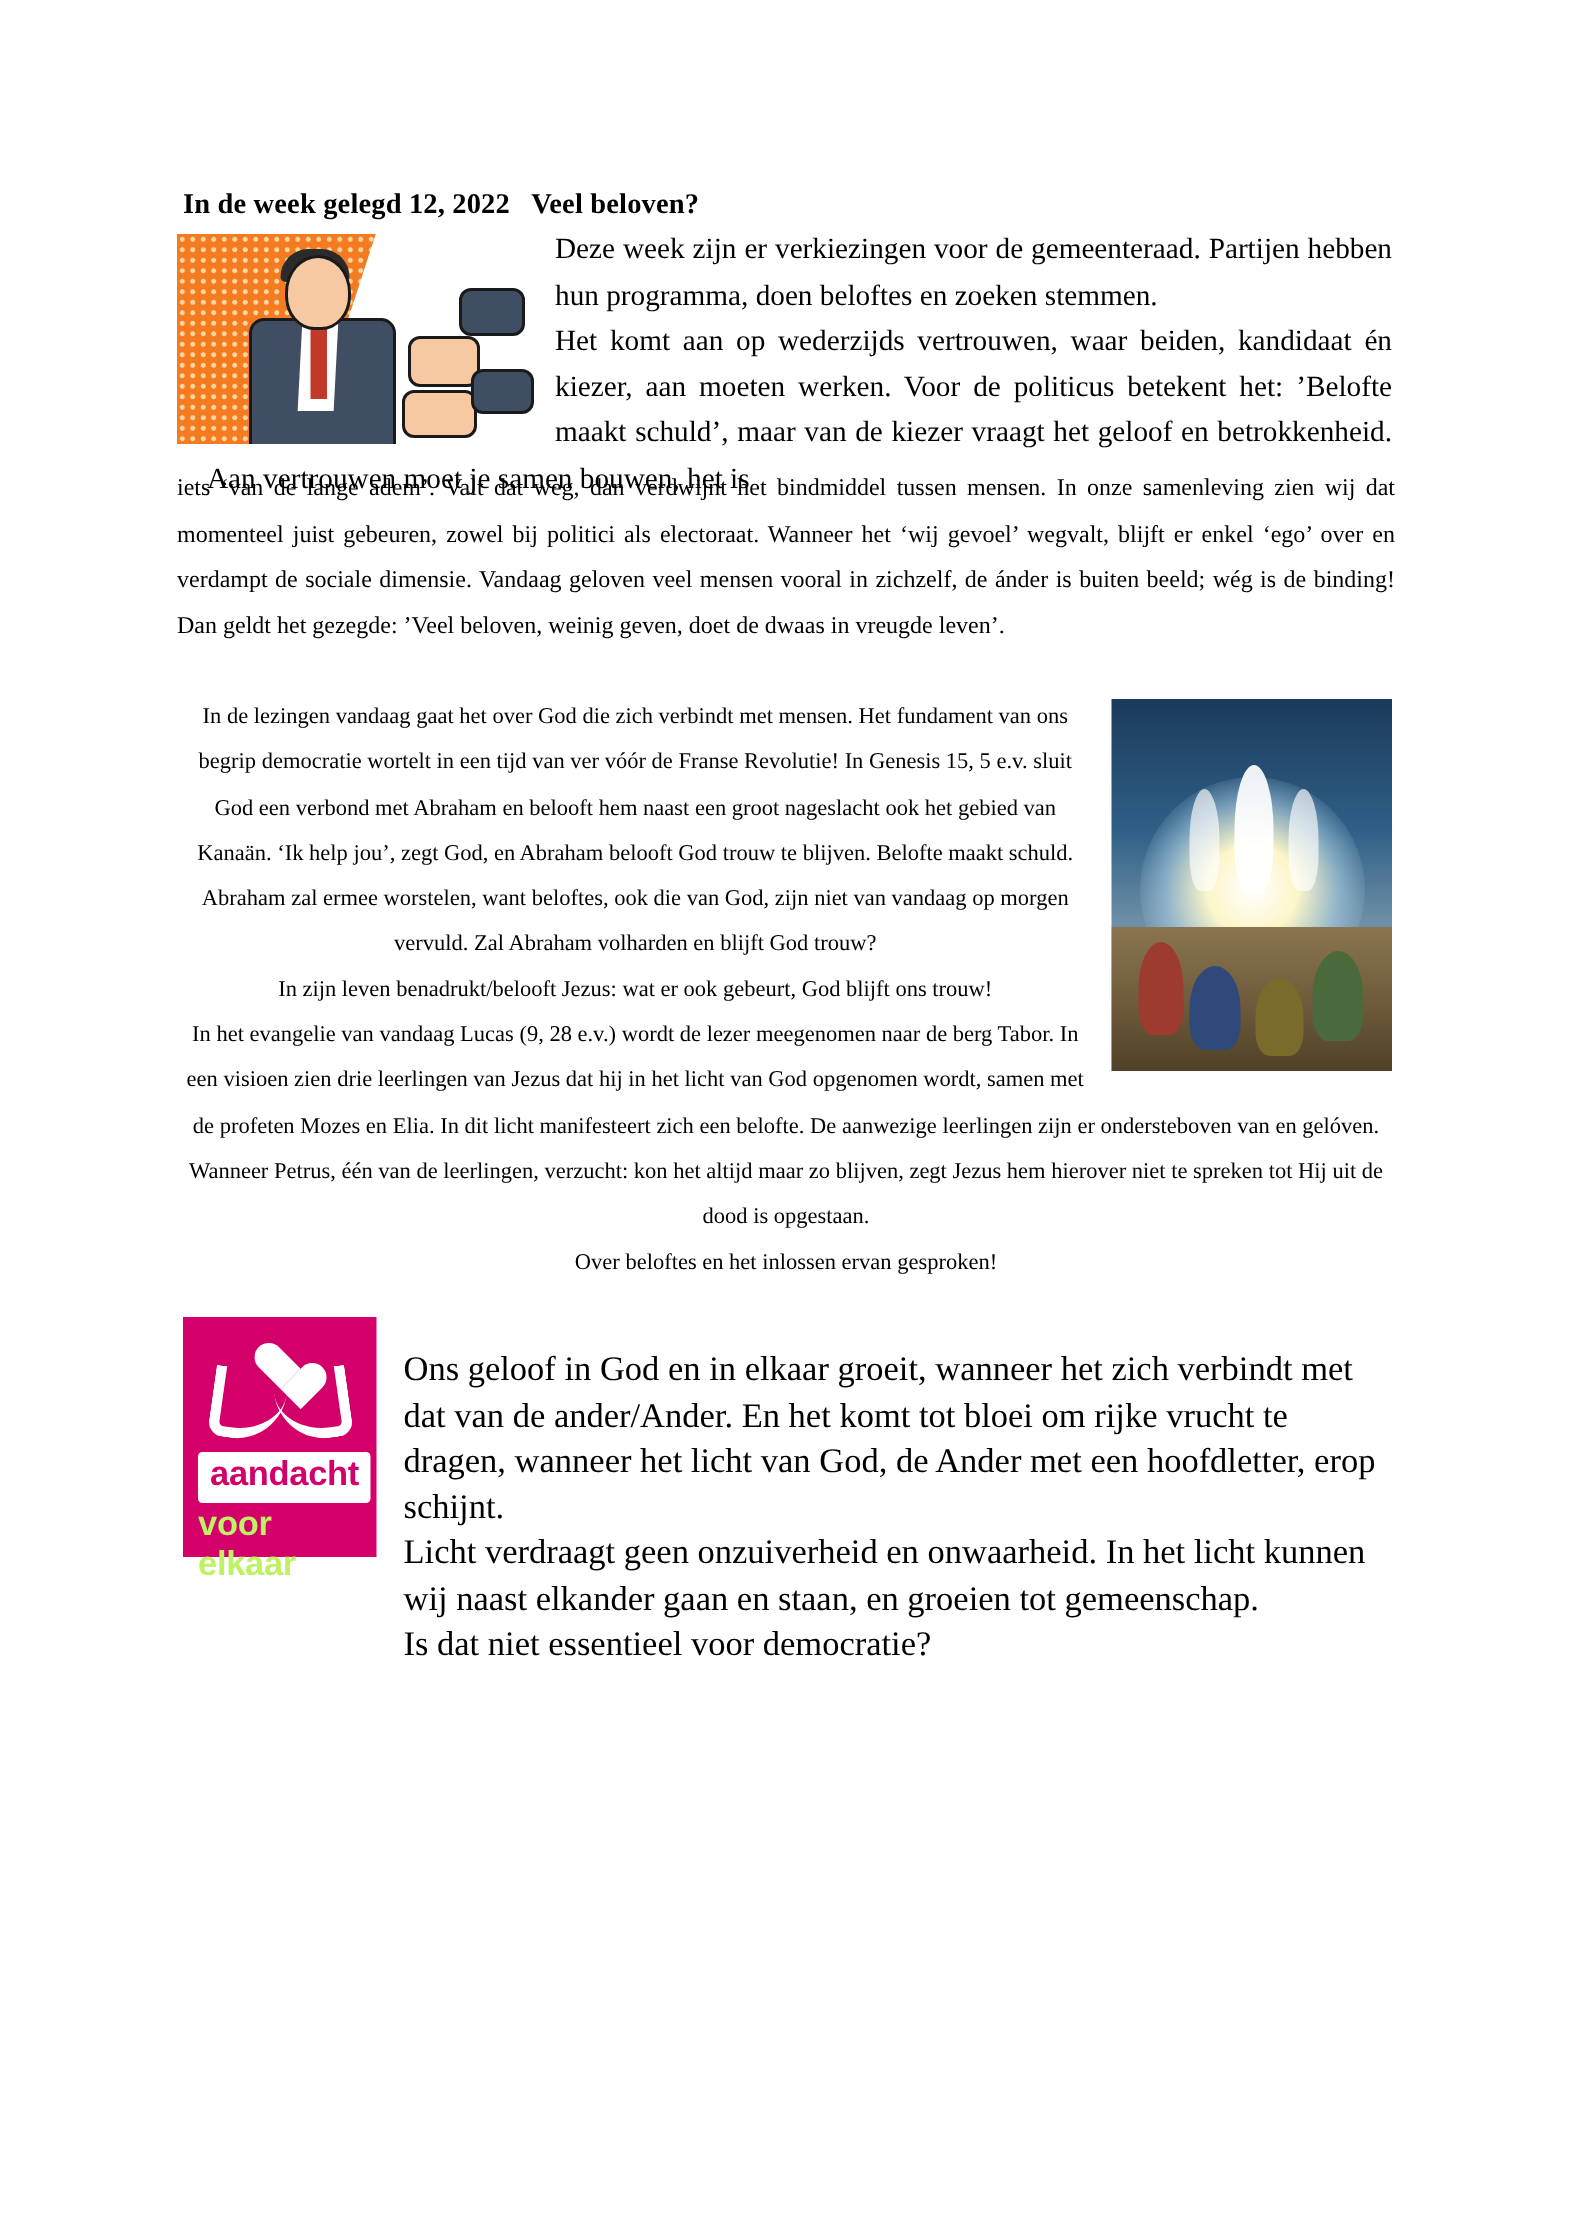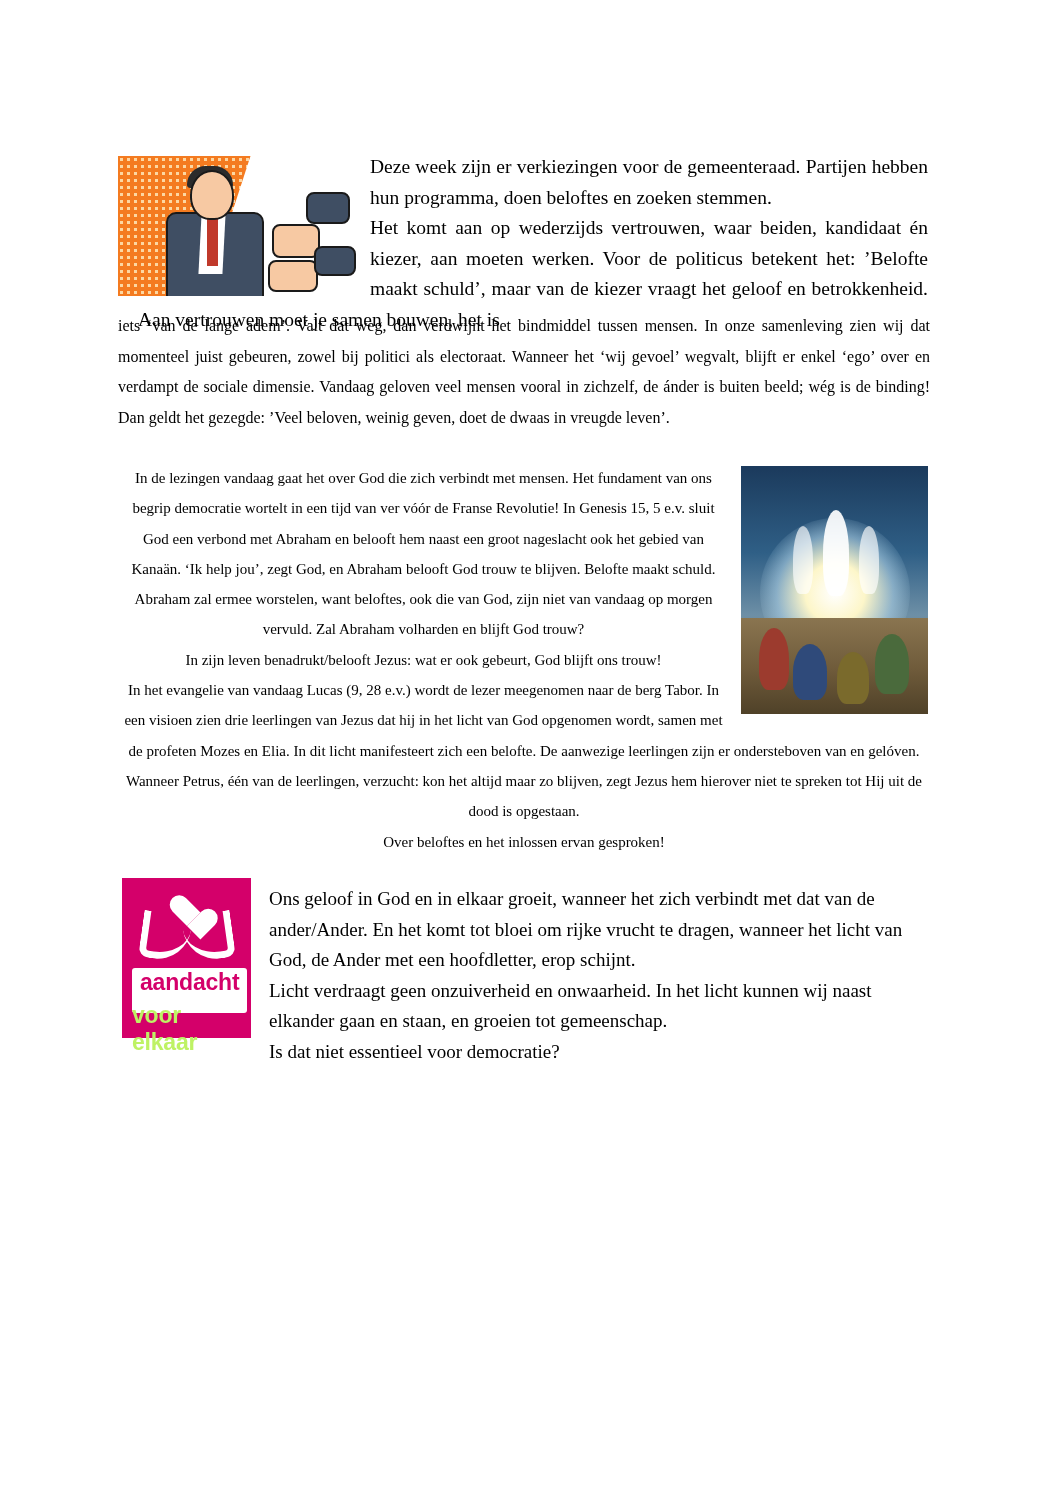--- a/index.html
+++ b/index.html
@@ -229,48 +229,49 @@
   .logo-palm.left  { left: 0;  border-radius: 0 0 34px 10px; border-right: none; transform: rotate(8deg); }
   .logo-palm.right { right: 0; border-radius: 0 0 10px 34px; border-left: none;  transform: rotate(-8deg); }
   .logo-word1 {
     position: absolute;
     left: 10px;
     top: 90px;
     background: #ffffff;
     color: #d4006a;
     font-size: 23px;
     font-weight: bold;
-    padding: 1px 8px 17px 8px;
+    padding: 1px 8px 6px 8px;
     border-radius: 3px;
     letter-spacing: -0.2px;
   }
   .logo-word2 {
     position: absolute;
     left: 10px;
     top: 124px;
     color: #bef264;
     font-size: 23px;
     font-weight: bold;
     letter-spacing: -0.2px;
   }
   .sec3-text {
     position: absolute;
     left: 147px;
-    top: 6px;
+    top: 20px;
     width: 660px;
-    font-size: 19px;
+    font-size: 23px;
     line-height: 30.5px;
   }
   .sec3-text p { margin: 0; }
 </style>
 </head>
 <body>
 
 <div class="page">
 
+  <div class="title">In de week gelegd 12, 2022   Veel beloven?</div>
 
   <div class="sec1">
     <div class="img-handshake">
       <div class="hs-dots"></div>
       <div class="hs-white-wedge"></div>
       <div class="hs-man-body"></div>
       <div class="hs-man-shirt"></div>
       <div class="hs-man-tie"></div>
       <div class="hs-man-hair"></div>
       <div class="hs-man-head"></div>

